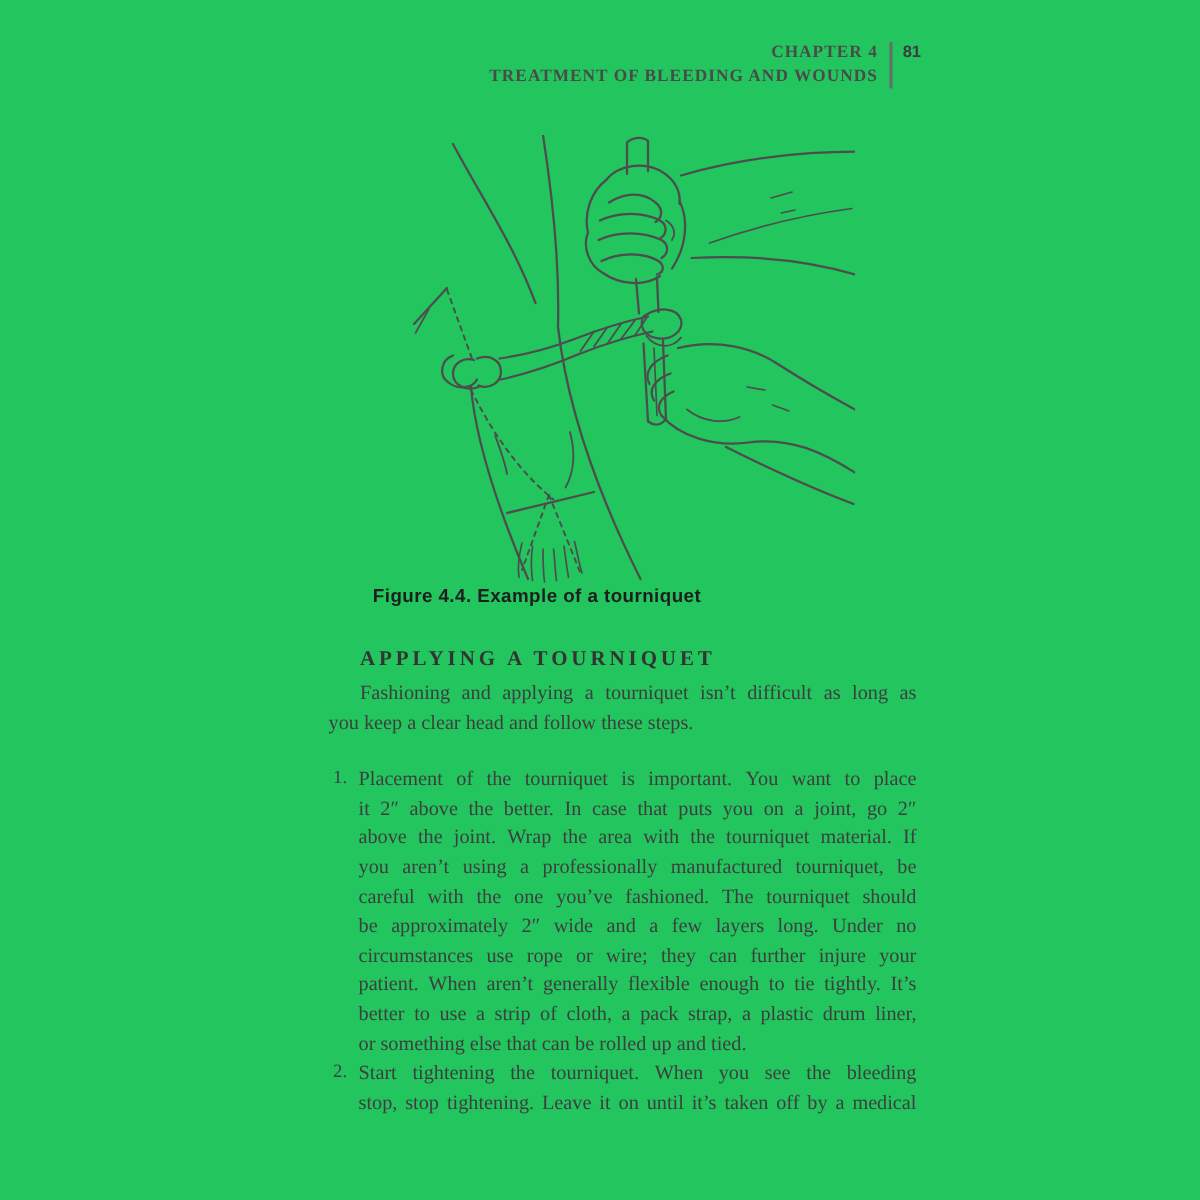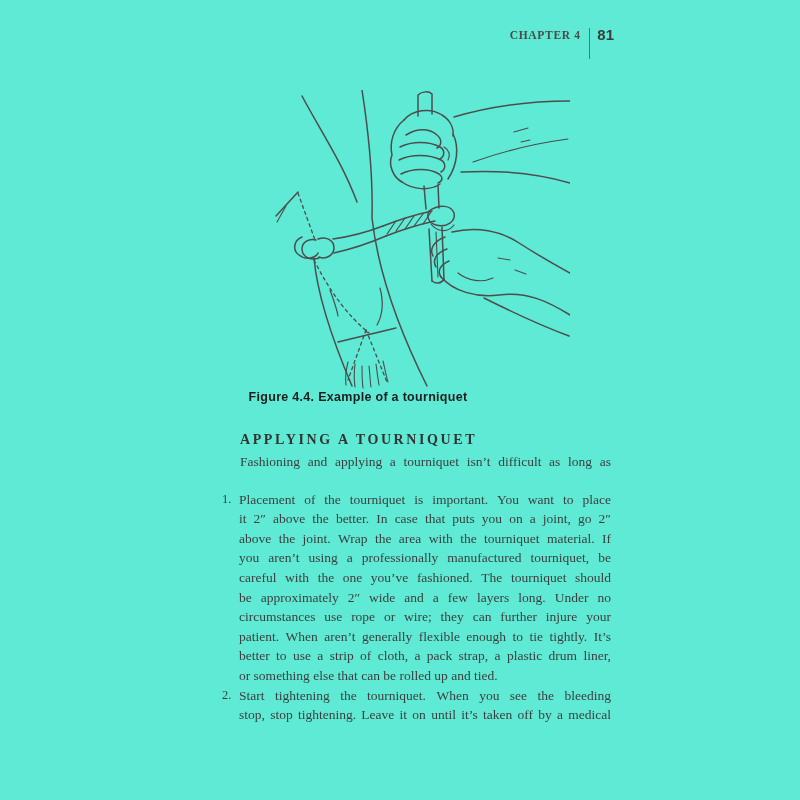--- a/index.html
+++ b/index.html
@@ -1,30 +1,30 @@
 <!DOCTYPE html>
 <html><head>
 <meta charset="utf-8">
 <style>
   html,body{margin:0;padding:0;background:#ffffff;}
   .page{
-    position:relative;width:800px;height:800px;background:#5eead4;overflow:hidden;
+    position:relative;width:800px;height:800px;background:#22c55e;overflow:hidden;
     font-family:"Liberation Serif", serif;color:#3e3e3e;
   }
   
   .runhead{
     position:absolute;top:27px;right:186px;
     display:flex;align-items:flex-start;
   }
   .runhead-titles{
     text-align:right;font-size:11.5px;letter-spacing:0.7px;
     line-height:16px;color:#4a4a4a;font-weight:600;white-space:nowrap;
   }
   .runhead-divider{width:1.5px;height:31px;background:#6b6b6b;margin:1px 7px 0 8px;}
-  .runhead-pagenum{font-size:15px;font-weight:bold;color:#3c3c3c;line-height:14px;padding-top:1px;
+  .runhead-pagenum{font-size:11px;font-weight:bold;color:#3c3c3c;line-height:14px;padding-top:1px;
     font-family:"Liberation Sans", sans-serif;}
   
   .figure-wrap{position:absolute;left:230px;top:90px;width:340px;height:300px;}
   .figure-caption{
     position:absolute;top:390px;left:0;width:716px;text-align:center;
     font-family:"Liberation Sans", sans-serif;font-weight:bold;font-size:12.5px;
     letter-spacing:0.3px;color:#1e1e1e;
   }
   
   .content{position:absolute;left:219px;top:431px;width:392px;}
@@ -45,20 +45,21 @@
   .sketch{width:100%;height:100%;}
 </style>
 </head>
 <body>
 
 <div class="page">
 
   <div class="runhead">
     <div class="runhead-titles">
       <div>CHAPTER 4</div>
+      <div>TREATMENT OF BLEEDING AND WOUNDS</div>
     </div>
     <div class="runhead-divider"></div>
     <div class="runhead-pagenum">81</div>
   </div>
 
   <div class="figure-wrap">
     <svg class="sketch" viewBox="0 0 340 300">
       <g fill="none" stroke="#4d4d4d" stroke-width="1.5" stroke-linecap="round" stroke-linejoin="round">
 
         <path d="M 72,6 C 90,40 112,72 127,112"></path>
@@ -150,20 +151,21 @@
           <span>and</span>
           <span>applying</span>
           <span>a</span>
           <span>tourniquet</span>
           <span>isn’t</span>
           <span>difficult</span>
           <span>as</span>
           <span>long</span>
           <span>as</span>
         </div>
+      <div class="bodyline lastline">you keep a clear head and follow these steps.</div>
     </div>
 
     <div class="list">
       <div class="list-item">
         <span class="list-num">1.</span>
         <div class="bodyline jline">
             <span>Placement</span>
             <span>of</span>
             <span>the</span>
             <span>tourniquet</span>

